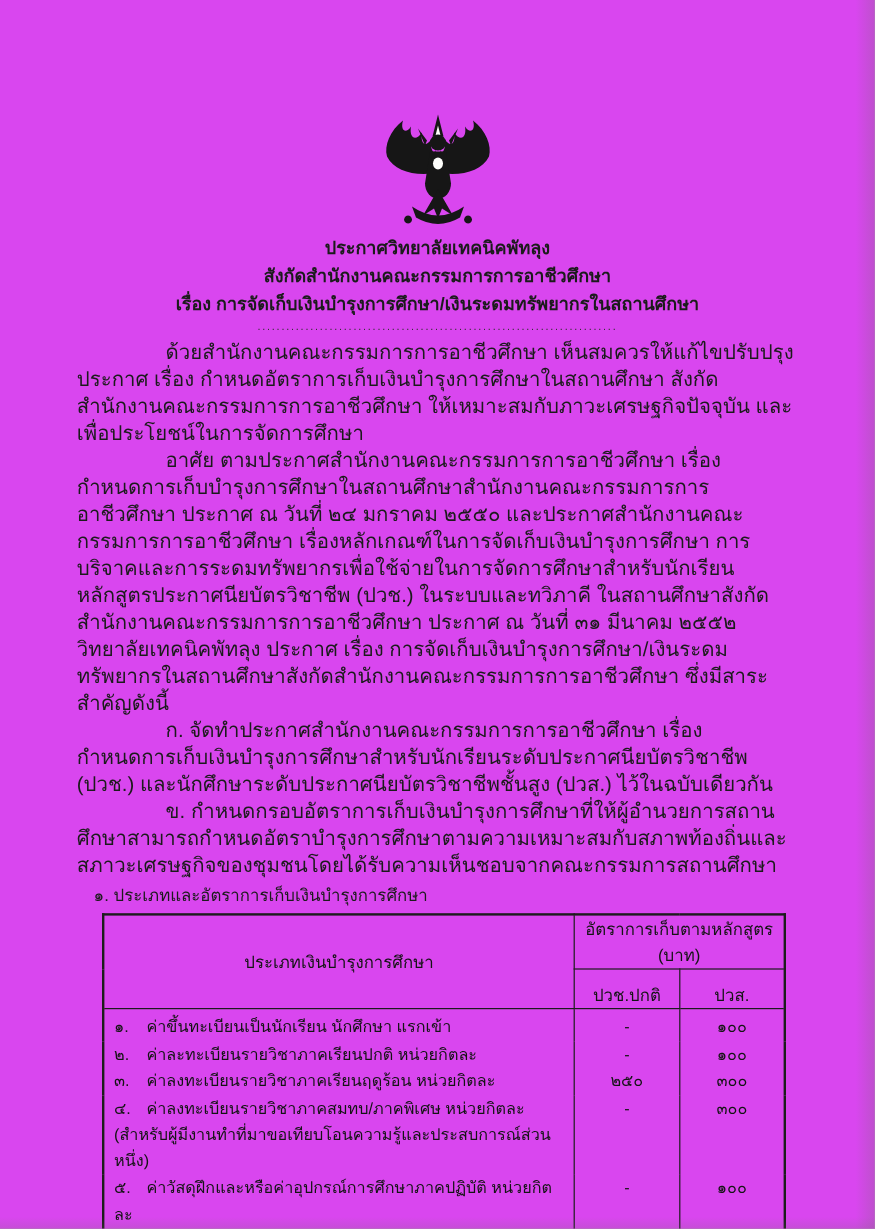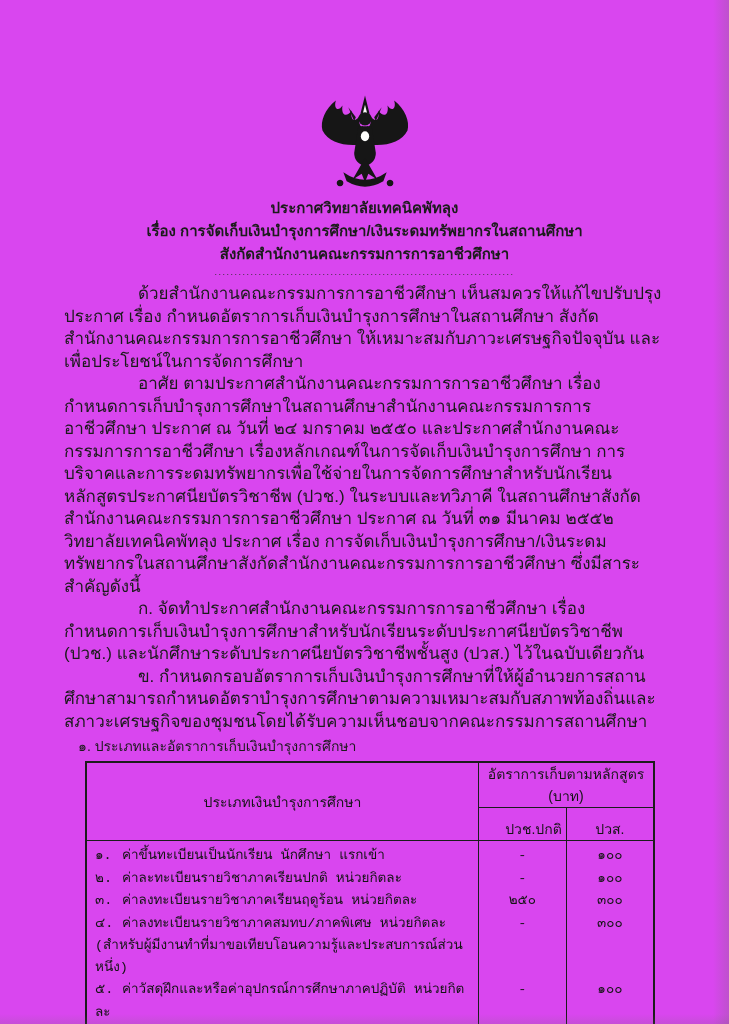--- a/index.html
+++ b/index.html
@@ -22,24 +22,24 @@
   .tbl-heading{margin:2px 0 0 78px;font-size:14px;line-height:22px;}
   table.fee-table{
     border-collapse:collapse;table-layout:fixed;
     margin:4px 0 0 85px;width:570px;font-size:13.5px;color:#141414;
     border:2px solid #1c1c1c;
   }
   .fee-table thead th{border:1px solid #1c1c1c;font-weight:400;padding:0 4px;}
   th.h-desc{width:383px;vertical-align:middle;font-size:14px;margin-left:12px;}
   th.h-rate{height:38px;vertical-align:middle;font-size:14px;}
   th.h-sub{height:32px;vertical-align:bottom;padding-bottom:7px;font-size:14px;}
-  th.h-sub1{width:90px;text-align:right;}
+  th.h-sub1{width:90px;}
   th.h-sub2{width:97px;}
   .fee-table tbody td{border-left:1px solid #1c1c1c;padding:0 4px;
-    vertical-align:top;line-height:22.5px;font-family:Liberation Mono, monospace;}
+    vertical-align:top;line-height:22.5px;}
   .fee-table tbody td:first-child{border-left:none;padding-left:8px;padding-right:6px;}
   .fee-table tbody tr:first-child td{padding-top:4px;}
   .fee-table tbody tr:last-child td{padding-bottom:4px;}
   td.val{text-align:center;position:relative;}
   .num{display:inline-block;width:27px;}
   .note{line-height:22px;}
   .note.ind{padding-left:27px;}
 </style>
 </head>
 <body>
@@ -59,22 +59,22 @@
       <path d="M55 52 a5 6 0 0 0 10 0 a5 6 0 0 0 -10 0 Z" fill="#fdfdfb"></path>
       <path d="M60 78 L45 104 L56 97 L60 107 L64 97 L75 104 Z"></path>
       <path d="M34 95 Q60 113 86 95 L82 106 Q60 119 38 106 Z"></path>
       <path d="M30 104 a4 4 0 1 0 0.1 0 Z"></path>
       <path d="M90 104 a4 4 0 1 0 0.1 0 Z"></path>
     </g>
   </svg>
 
   <div class="title-block">
     <div>ประกาศวิทยาลัยเทคนิคพัทลุง</div>
+    <div>สังกัดสำนักงานคณะกรรมการการอาชีวศึกษา</div>
     <div>เรื่อง  การจัดเก็บเงินบำรุงการศึกษา/เงินระดมทรัพยากรในสถานศึกษา</div>
-    <div>สังกัดสำนักงานคณะกรรมการการอาชีวศึกษา</div>
   </div>
 
   <div class="dots">....................................................................................................</div>
 
   <div class="bodytext">
     <p class="para">ด้วยสำนักงานคณะกรรมการการอาชีวศึกษา เห็นสมควรให้แก้ไขปรับปรุงประกาศ เรื่อง กำหนดอัตราการเก็บเงินบำรุงการศึกษาในสถานศึกษา สังกัดสำนักงานคณะกรรมการการอาชีวศึกษา ให้เหมาะสมกับภาวะเศรษฐกิจปัจจุบัน และเพื่อประโยชน์ในการจัดการศึกษา</p>
     <p class="para">อาศัย ตามประกาศสำนักงานคณะกรรมการการอาชีวศึกษา เรื่อง กำหนดการเก็บบำรุงการศึกษาในสถานศึกษาสำนักงานคณะกรรมการการอาชีวศึกษา ประกาศ ณ วันที่ ๒๔ มกราคม ๒๕๕๐ และประกาศสำนักงานคณะกรรมการการอาชีวศึกษา เรื่องหลักเกณฑ์ในการจัดเก็บเงินบำรุงการศึกษา การบริจาคและการระดมทรัพยากรเพื่อใช้จ่ายในการจัดการศึกษาสำหรับนักเรียนหลักสูตรประกาศนียบัตรวิชาชีพ (ปวช.) ในระบบและทวิภาคี ในสถานศึกษาสังกัดสำนักงานคณะกรรมการการอาชีวศึกษา ประกาศ ณ วันที่ ๓๑ มีนาคม ๒๕๕๒ วิทยาลัยเทคนิคพัทลุง ประกาศ เรื่อง การจัดเก็บเงินบำรุงการศึกษา/เงินระดมทรัพยากรในสถานศึกษาสังกัดสำนักงานคณะกรรมการการอาชีวศึกษา ซึ่งมีสาระสำคัญดังนี้</p>
     <p class="para">ก. จัดทำประกาศสำนักงานคณะกรรมการการอาชีวศึกษา เรื่อง กำหนดการเก็บเงินบำรุงการศึกษาสำหรับนักเรียนระดับประกาศนียบัตรวิชาชีพ (ปวช.) และนักศึกษาระดับประกาศนียบัตรวิชาชีพชั้นสูง (ปวส.) ไว้ในฉบับเดียวกัน</p>
     <p class="para">ข. กำหนดกรอบอัตราการเก็บเงินบำรุงการศึกษาที่ให้ผู้อำนวยการสถานศึกษาสามารถกำหนดอัตราบำรุงการศึกษาตามความเหมาะสมกับสภาพท้องถิ่นและสภาวะเศรษฐกิจของชุมชนโดยได้รับความเห็นชอบจากคณะกรรมการสถานศึกษา</p>
   </div>

